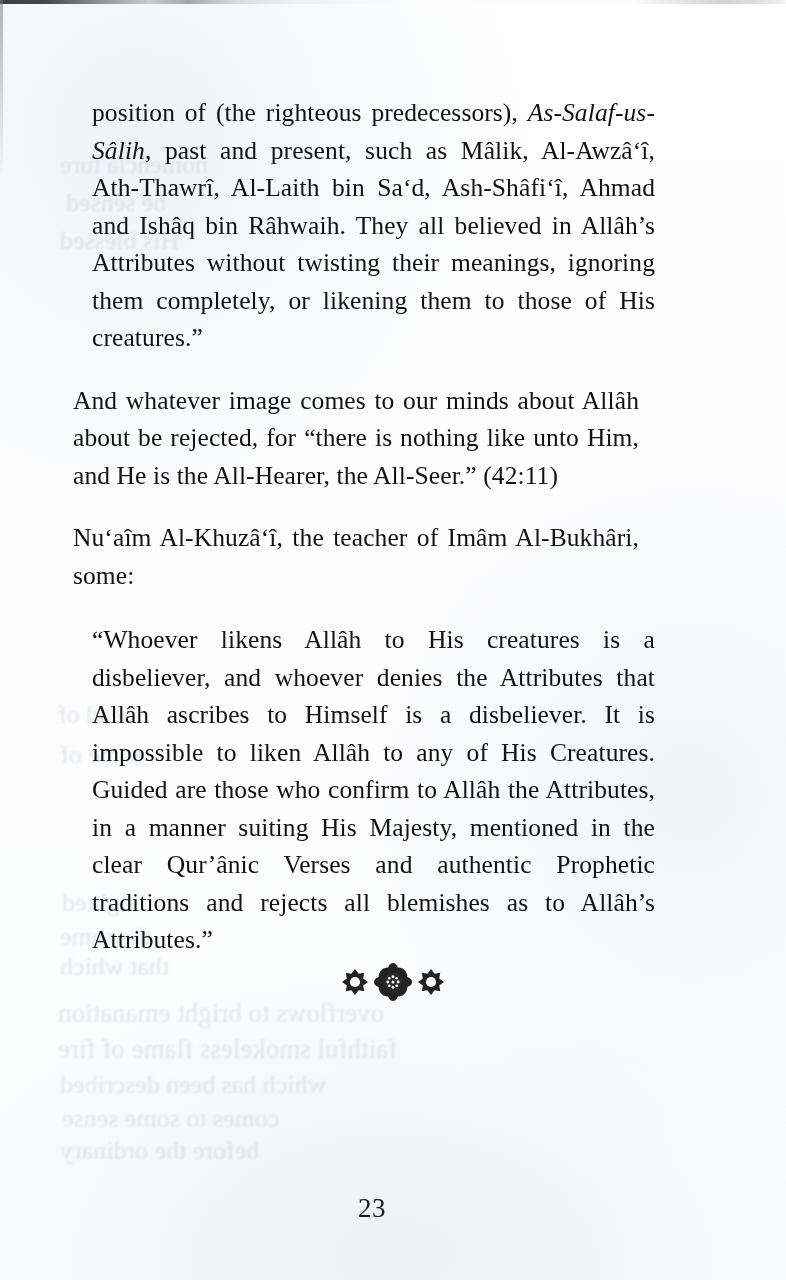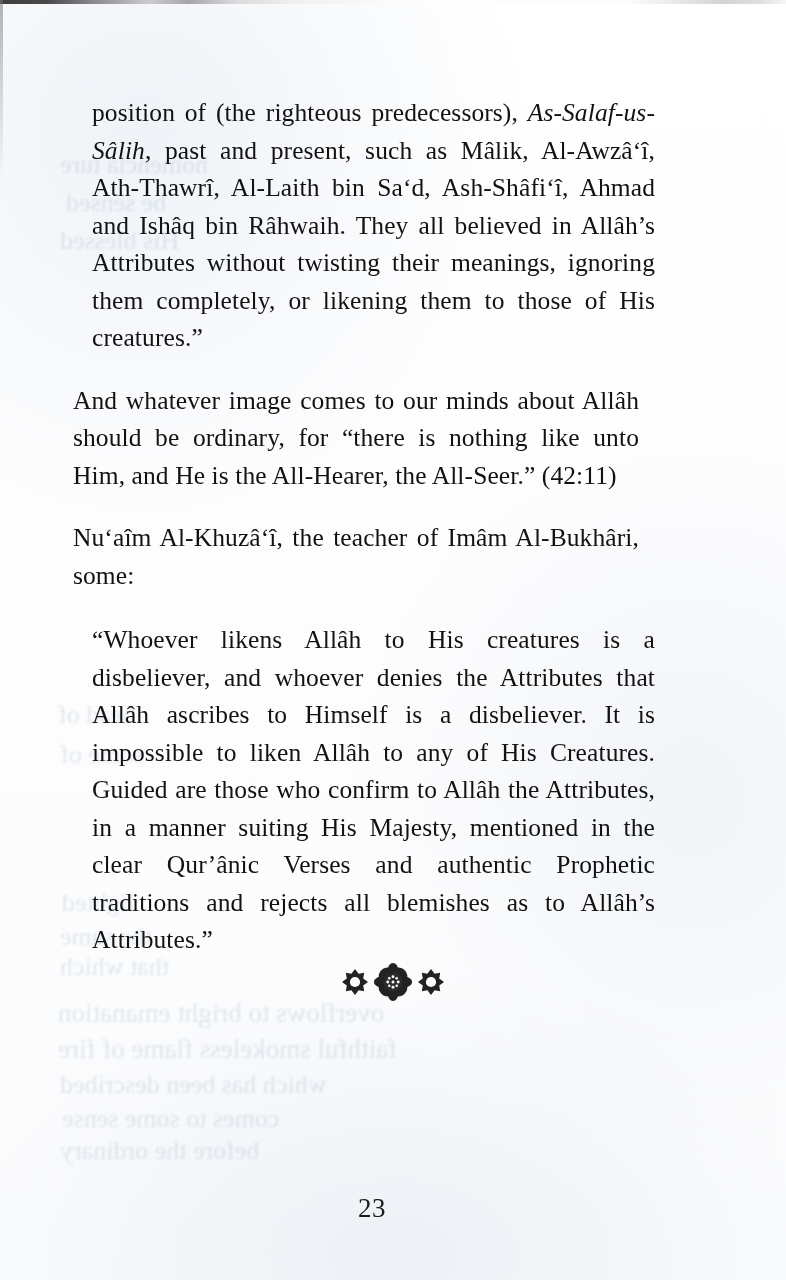--- a/index.html
+++ b/index.html
@@ -144,21 +144,21 @@
 
   <div class="scan-edge-top"></div>
   <div class="scan-edge-left"></div>
 
   <div class="content">
 
     <p class="block-quote">
       <span>position of (the righteous predecessors), </span><em>As-Salaf-us-Sâlih</em><span>, past  and present, such as Mâlik, Al-Awzâ‘î, Ath-Thawrî, Al-Laith bin Sa‘d, Ash-Shâfi‘î, Ahmad and Ishâq bin Râhwaih. They all believed in Allâh’s Attributes without twisting their  meanings, ignoring them completely, or likening them to those of His creatures.”</span>
     </p>
 
-    <p class="gap-top">And  whatever image comes to our minds about Allâh should  be ordinary, for “there is nothing like unto Him, and He is the All-Hearer, the All-Seer.” (42:11)</p>
+    <p class="gap-top">And  whatever image comes to our minds about Allâh about  be rejected, for “there is nothing like unto Him, and He is the All-Hearer, the All-Seer.” (42:11)</p>
 
     <p class="gap-top">Nu‘aîm  Al-Khuzâ‘î, the teacher of Imâm Al-Bukhâri, some:</p>
 
     <p class="block-quote gap-top-lg">“Whoever likens  Allâh to His creatures is a disbeliever, and whoever denies the Attributes that  Allâh ascribes to Himself is a disbeliever. It is impossible to liken  Allâh to any of His Creatures. Guided  are those who confirm to Allâh the Attributes, in a manner suiting His Majesty,  mentioned in the clear Qur’ânic Verses and  authentic Prophetic traditions and rejects all blemishes as to Allâh’s Attributes.”</p>
 
   </div>
 
   <div class="ornament">
     <svg width="116" height="40" viewBox="0 0 116 40">
       <g fill="#222222">

